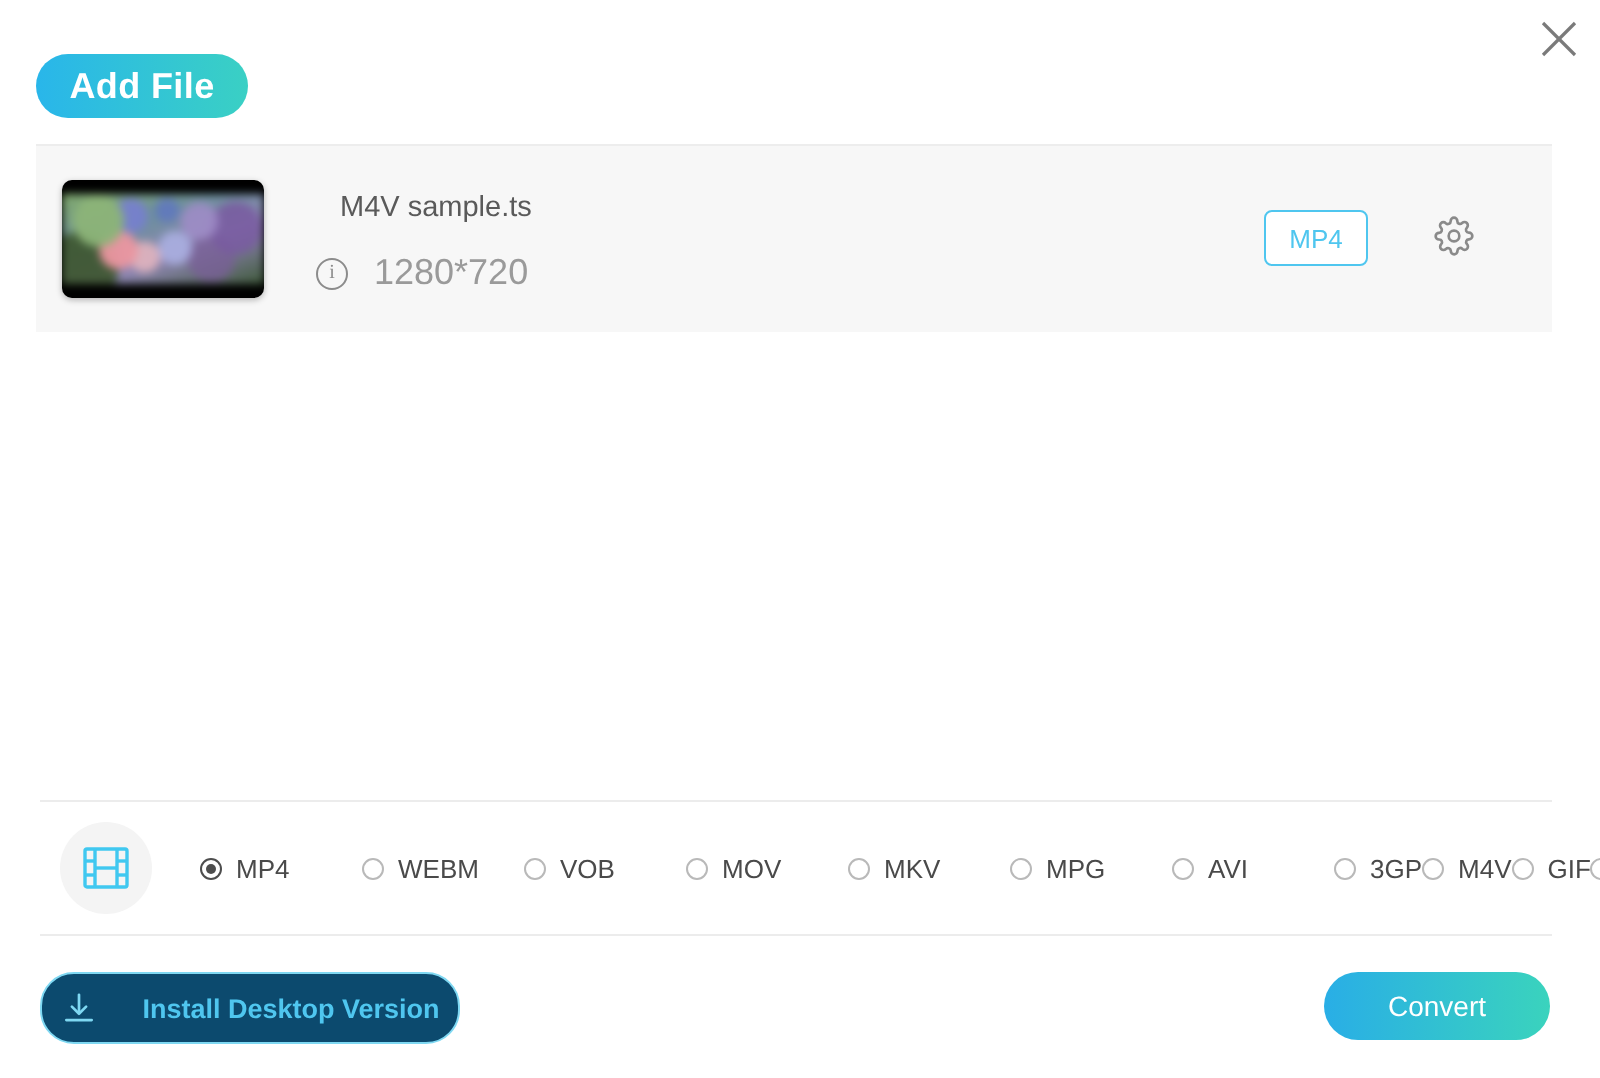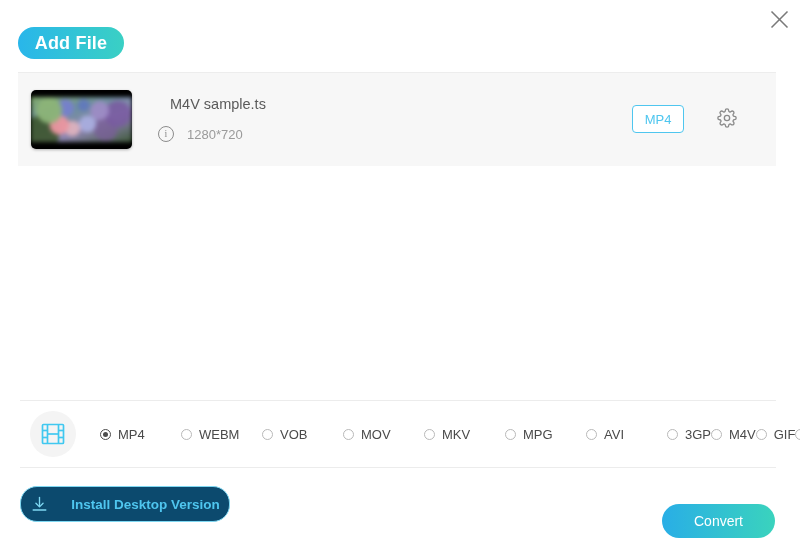--- a/index.html
+++ b/index.html
@@ -118,21 +118,21 @@
     color: #8c8c8c;
     font-size: 10px;
     line-height: 13px;
     text-align: center;
     font-family: "Liberation Serif", serif;
     font-style: normal;
     flex: 0 0 auto;
   }
   #file-res {
     margin-left: 13px;
-    font-size: 13px;
+    font-size: 18px;
     color: #9a9a9a;
   }
   #row-format-badge {
     position: absolute;
     right: 92px;
     top: 32px;
     width: 50px;
     height: 26px;
     border: 1px solid #4fc6ef;
     border-radius: 4px;
@@ -237,21 +237,21 @@
     cursor: pointer;
   }
   #install-btn .dl-icon {
     margin-right: 22px;
     display: flex;
     align-items: center;
   }
   #convert-btn {
     position: absolute;
     left: 662px;
-    top: 504px;
+    top: 486px;
     width: 113px;
     height: 34px;
     border-radius: 17px;
     border: none;
     background: linear-gradient(90deg, #29aee6 0%, #3ad3bd 100%);
     color: #ffffff;
     font-size: 14px;
     display: flex;
     align-items: center;
     justify-content: center;

